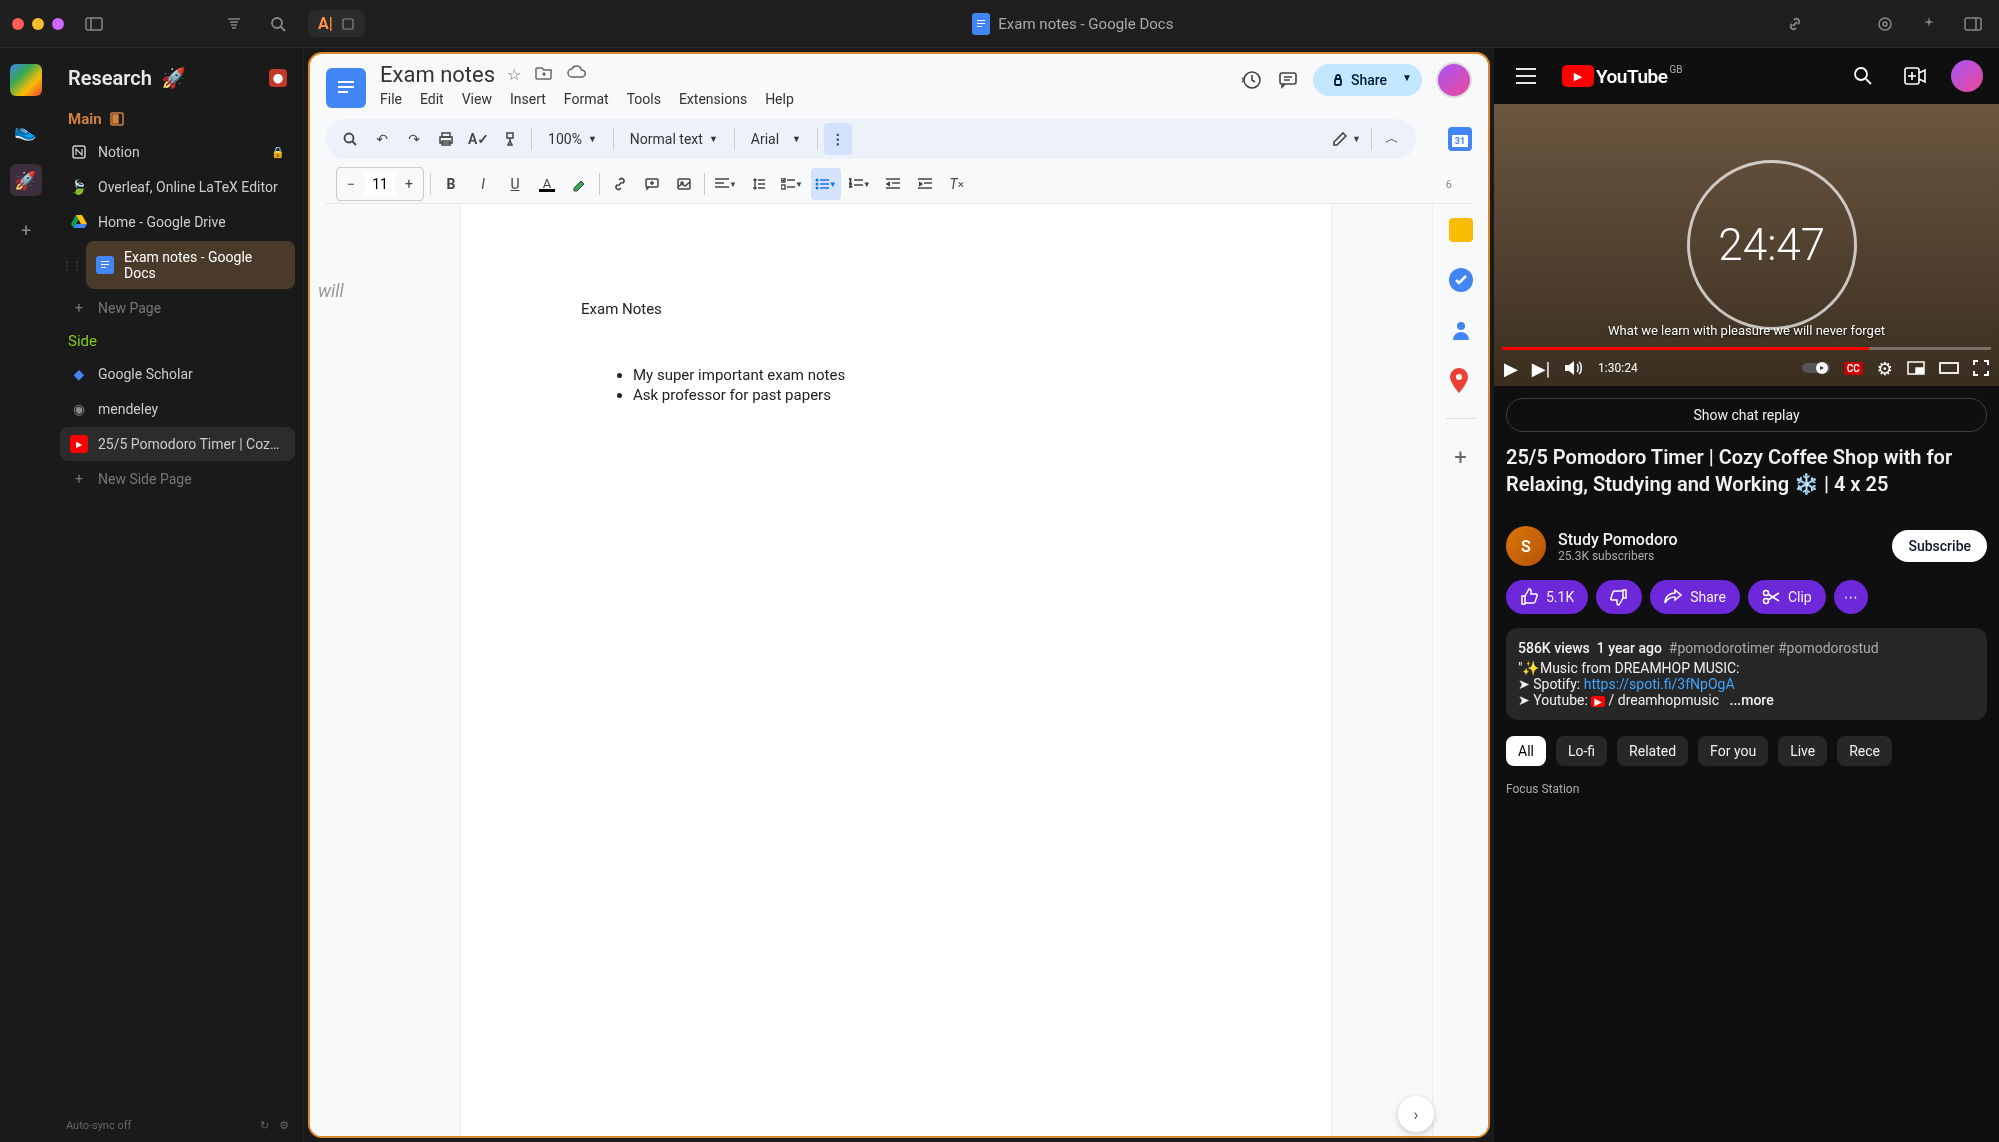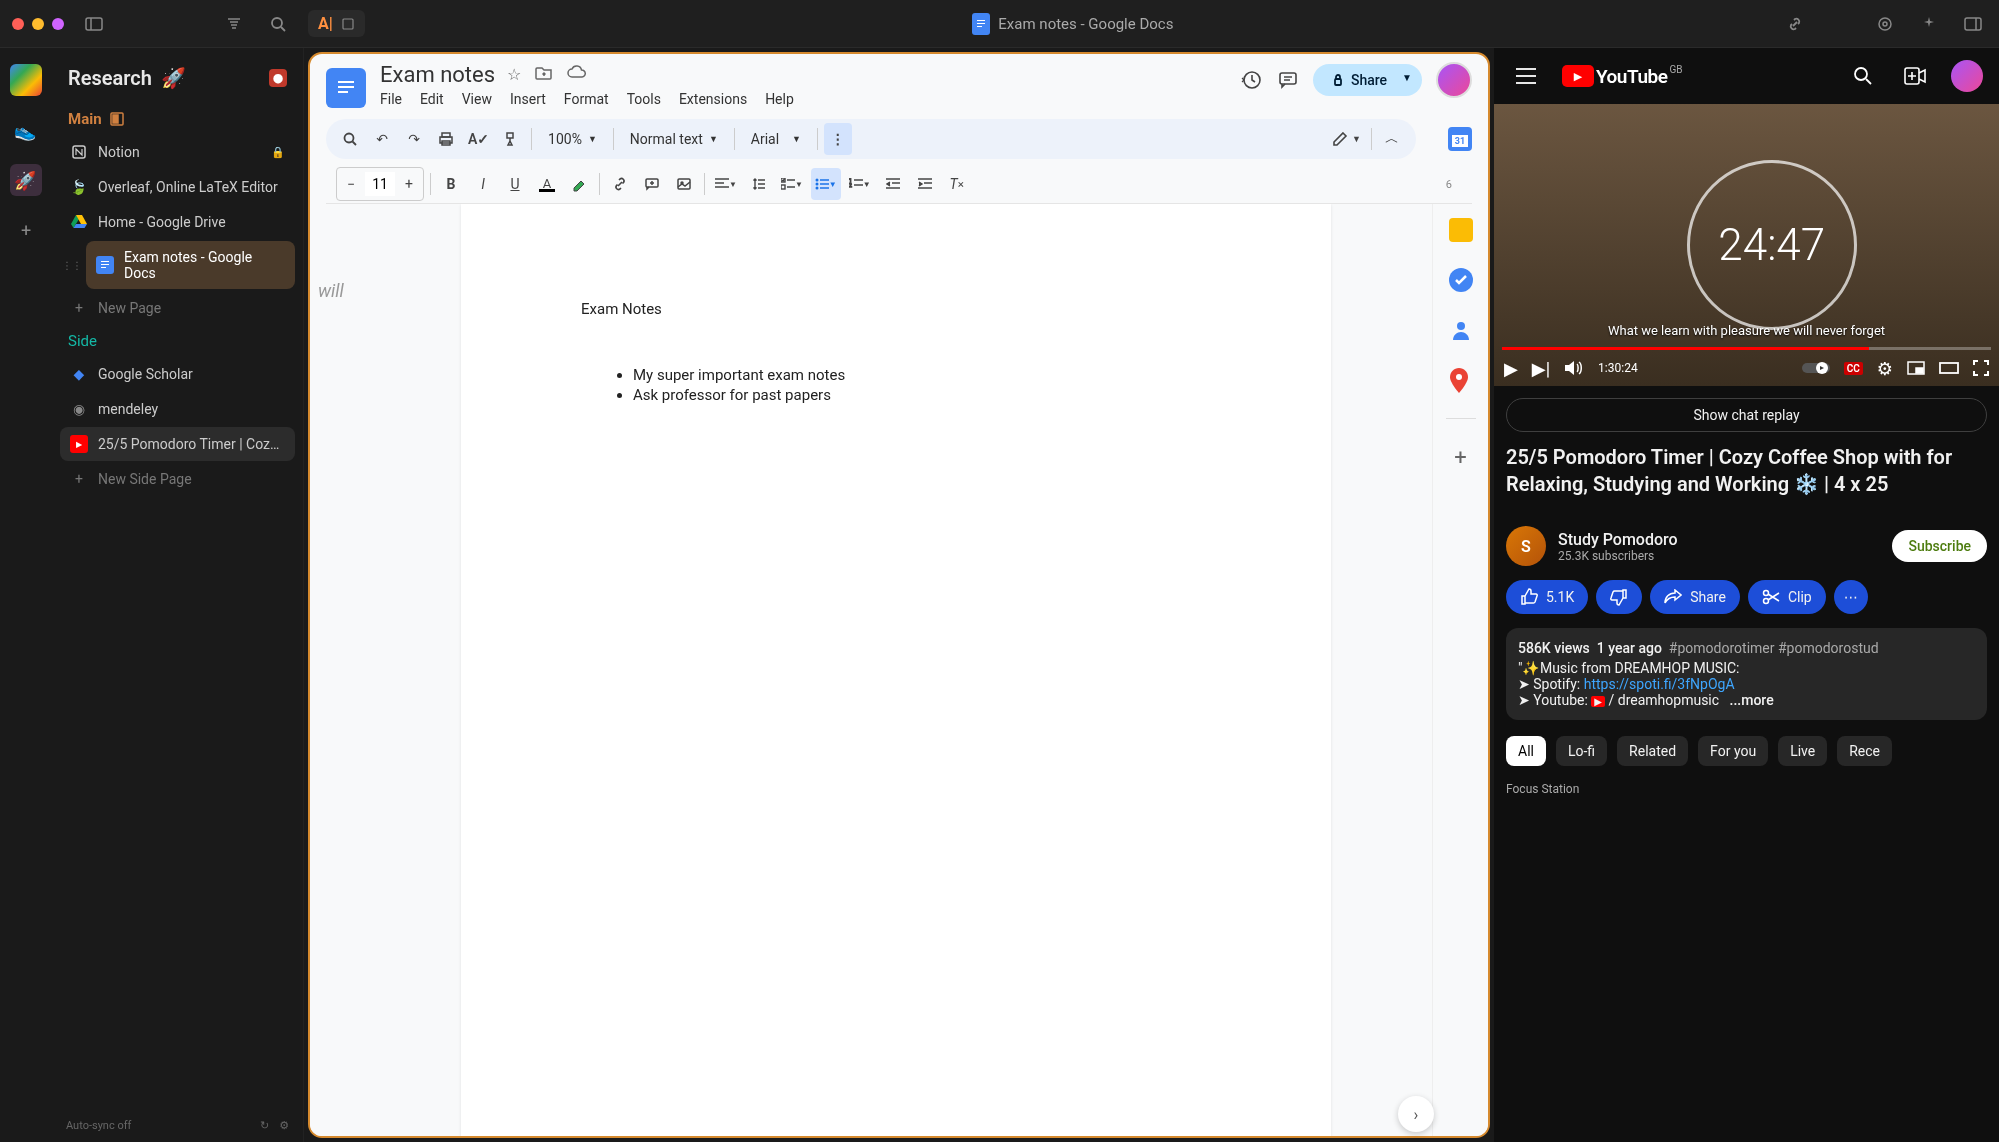--- a/index.html
+++ b/index.html
@@ -26,21 +26,21 @@
 .rail-icon.logo { background: linear-gradient(135deg,#4285f4,#34a853,#fbbc05,#ea4335); }
 .rail-icon.shoe { color: #d4a847; }
 .rail-icon.rocket { background: #3d2e3d; }
 .rail-icon.plus { color: #888; }
 
 
 .sidebar { width: 252px; background: #1a1a1a; padding: 12px 8px; overflow-y: auto; border-right: 1px solid #222; position: relative;}
 .sidebar-title { display: flex; align-items: center; gap: 10px; padding: 6px 8px 14px; font-size: 20px; font-weight: 600; color: #e8e8e8; }
 .sidebar-title .rocket-emoji { font-size: 20px; }
 .sidebar-section { font-size: 15px; color: #d08040; padding: 6px 8px; display: flex; align-items: center; gap: 8px; font-weight: 700;}
-.sidebar-section.side-lbl { color: #14b8a6; font-weight: normal; }
+.sidebar-section.side-lbl { color: #84cc16; font-weight: normal; }
 .sidebar-item { display: flex; align-items: center; gap: 10px; padding: 8px 10px; border-radius: 8px; font-size: 14px; color: #ccc; cursor: pointer; margin: 1px 0; }
 .sidebar-item.active { background: #4a3a2a; color: #fff; }
 .sidebar-item.yt-active { background: #2c2c2c; }
 .sidebar-item .item-icon { width: 18px; height: 18px; display: flex; align-items: center; justify-content: center; font-size: 14px; flex-shrink: 0; }
 .sidebar-item.muted { color: #777; }
 .sidebar-footer { position: absolute; bottom: 10px; left: 0; right: 0; display: flex; align-items: center; justify-content: space-between; padding: 0 14px; font-size: 11px; color: #666; }
 
 
 .docs-pane { flex: 1; background: #1a1a1a; display: flex; position: relative; padding: 4px; }
 .docs-frame { flex: 1; background: #f8f9fa; border-radius: 14px; border: 2px solid #d68a2e; display: flex; flex-direction: column; overflow: hidden; }
@@ -103,23 +103,23 @@
 .yt-time { font-size: 12px;}
 
 .yt-content { flex: 1; overflow-y: auto; padding: 12px; color: #f1f1f1; }
 .yt-chat-btn { border: 1px solid #3f3f3f; border-radius: 20px; padding: 8px; text-align: center; font-size: 14px; margin-bottom: 12px; cursor: pointer;}
 .yt-title { font-size: 20px; font-weight: 600; line-height: 1.35; margin-bottom: 28px;}
 .yt-channel-row { display: flex; align-items: center; gap: 12px; margin-bottom: 14px;}
 .yt-channel-ava { width: 40px; height: 40px; border-radius: 50%; background: linear-gradient(135deg, #d97706, #b45309); display:flex; align-items:center; justify-content:center; color:white; font-weight:600;}
 .yt-channel-info { flex: 1; }
 .yt-channel-name { font-size: 16px; font-weight: 500; }
 .yt-subs { font-size: 12px; color: #aaa;}
-.yt-sub-btn { background: white; color: #4d7c0f; padding: 8px 16px; border-radius: 20px; font-size: 14px; font-weight: 500; text-align: right;}
+.yt-sub-btn { background: white; color: #0f172a; padding: 8px 16px; border-radius: 20px; font-size: 14px; font-weight: 500; text-align: right;}
 .yt-actions { display: flex; gap: 8px; margin-bottom: 14px;}
-.yt-pill { background: #1d4ed8; border-radius: 20px; padding: 8px 14px; font-size: 14px; display: flex; align-items: center; gap: 8px; cursor: pointer;}
+.yt-pill { background: #6d28d9; border-radius: 20px; padding: 8px 14px; font-size: 14px; display: flex; align-items: center; gap: 8px; cursor: pointer;}
 .yt-desc-box { background: #272727; border-radius: 12px; padding: 12px; font-size: 14px; margin-bottom: 16px;}
 .yt-desc-meta { font-weight: 500; margin-bottom: 4px;}
 .yt-desc-meta .tags { color: #aaa; font-weight: normal;}
 .yt-link { color: #3ea6ff;}
 .yt-chips { display: flex; gap: 10px; margin-bottom: 14px;}
 .yt-chip { background: #272727; padding: 7px 12px; border-radius: 8px; font-size: 14px; cursor: pointer; white-space: nowrap;}
 .yt-chip.active { background: white; color: black;}
 .yt-rec { display: flex; gap: 10px;}
 .yt-rec-thumb { width: 168px; height: 62px; background: linear-gradient(to bottom, #8b6f4e, #4a3728); border-radius: 8px; position: relative; flex-shrink: 0; display:flex; align-items:center; justify-content:center; color:white; font-size:18px;}
 .yt-rec-info { flex: 1;}

